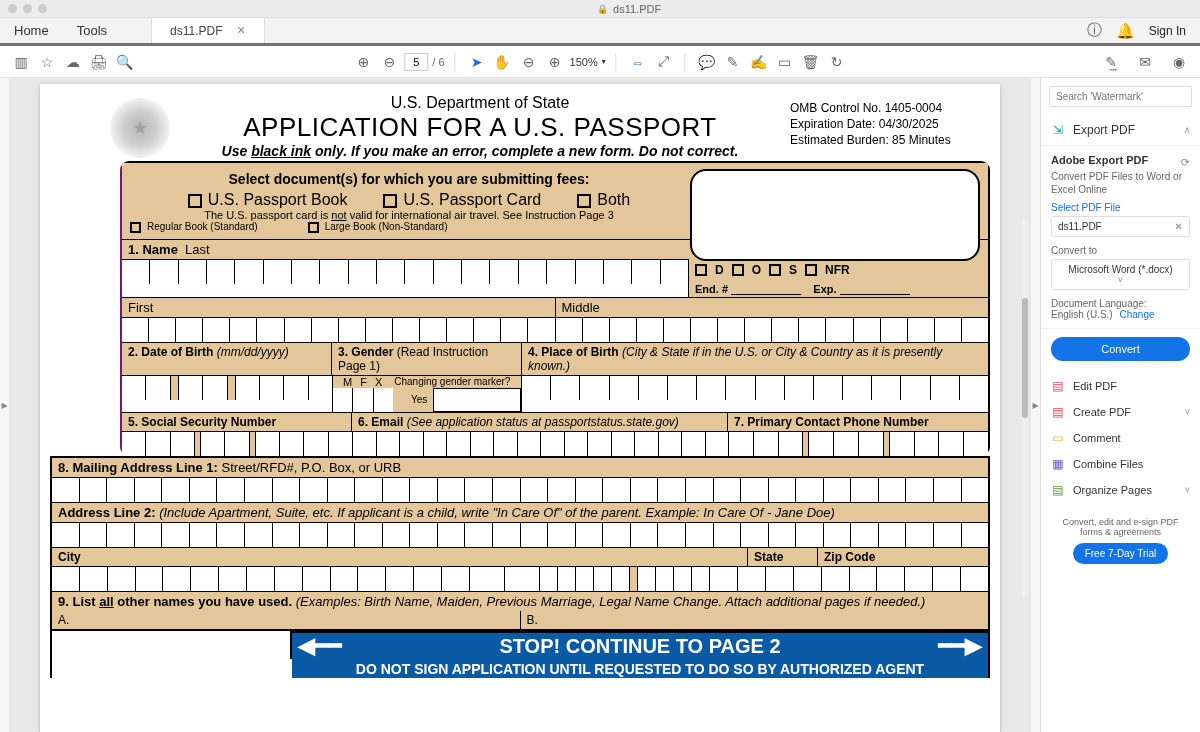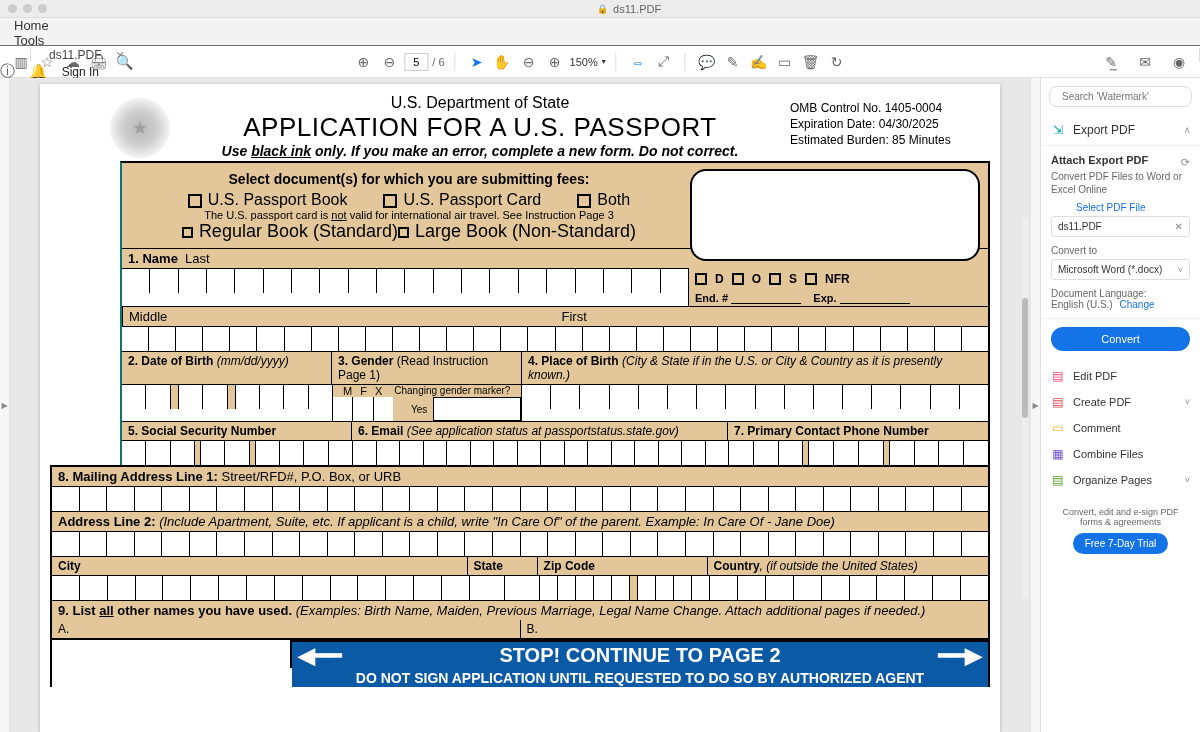--- a/index.html
+++ b/index.html
@@ -6,21 +6,21 @@
 body { background: #fff; width: 1200px; height: 732px; overflow: hidden; position: relative; }
 
 
 .titlebar { height: 18px; background: #ececec; display: flex; align-items: center; padding-left: 8px; font-size: 10px; color: #555; border-bottom: 1px solid #ddd; }
 .traffic { display: flex; gap: 6px; margin-right: 12px; }
 .traffic span { width: 9px; height: 9px; border-radius: 50%; background: #ccc; display:inline-block;}
 .titlebar-title { flex:1; text-align:center; font-size:11px; color:#666; display:flex; justify-content:center; align-items:center; gap:4px;}
 .lock-icon { font-size:9px; }
 
 
-.topmenu { height: 28px; background: #f3f3f3; border-bottom: 1px solid #737373; display: flex; align-items: stretch; font-size: 13px; color: #333; flex-direction: column; }
+.topmenu { height: 28px; background: #f3f3f3; border-bottom: 3px solid #737373; display: flex; align-items: stretch; font-size: 13px; color: #333; }
 .topmenu .menuitem { padding: 0 14px; display:flex; align-items:center; cursor:pointer; }
 .topmenu .tab { background:#fff; border-right:1px solid #ddd; border-left:1px solid #ddd; padding:0 18px; display:flex; align-items:center; gap:14px; font-size:12px; color:#444; margin-left:30px;}
 .topmenu .tab .close { color:#888; font-size:11px; cursor:pointer;}
 .topmenu .spacer { flex:1; }
 .topmenu .righticons { display:flex; align-items:center; gap:14px; padding-right:14px; color:#666; font-size:15px;}
 .signin { font-size:12px; color:#222; cursor:pointer;}
 
 
 .toolbar { height: 32px; background:#fff; border-bottom:1px solid #e0e0e0; display:flex; align-items:center; padding:0 10px; color:#555; font-size:14px; gap:4px;}
 .toolbar .sep { width:1px; height:18px; background:#ddd; margin:0 6px;}
@@ -36,30 +36,30 @@
 .main { display:flex; height: calc(732px - 18px - 28px - 32px); }
 .leftrail { width:10px; background:#f7f7f7; border-right:1px solid #e5e5e5; display:flex; align-items:center; justify-content:center;}
 .leftrail .tri { font-size:8px; color:#888; cursor:pointer;}
 .docarea { flex:1; background:#e8e8e8; overflow:hidden; position:relative; display:flex; justify-content:center; padding-top:6px;}
 .rightrail { width:10px; background:#f7f7f7; border-left:1px solid #e5e5e5; display:flex; align-items:center; justify-content:center;}
 .rightrail .tri { font-size:8px; color:#888; cursor:pointer;}
 .rightpanel { width:160px; background:#fff; border-left:1px solid #e0e0e0; display:flex; flex-direction:column; font-size:11px; color:#333; }
 
 
 .rp-search { margin:8px; }
-.rp-search input { width:100%; border:1px solid #ddd; border-radius:8px; padding:4px 12px; font-size:10px; color:#888;}
+.rp-search input { width:100%; border:1px solid #ddd; border-radius:1px; padding:4px 6px; font-size:10px; color:#888;}
 .rp-tool { display:flex; align-items:center; gap:8px; padding:8px 10px; border-bottom:1px solid #eee; cursor:pointer; font-size:12px;}
 .rp-tool .chev { margin-left:auto; font-size:10px; color:#888;}
 .rp-section { padding:8px 10px; border-bottom:1px solid #eee;}
 .rp-section h4 { font-size:11px; font-weight:700; margin-bottom:4px;}
 .rp-section .sub { font-size:10px; color:#666; line-height:1.3;}
-.rp-link { color:#1473e6; font-size:10px; cursor:pointer; display:block; margin-top:6px;margin-left:25px;}
+.rp-link { color:#1473e6; font-size:10px; cursor:pointer; display:block; margin-top:6px;}
 .rp-filebox { border:1px solid #ddd; border-radius:3px; padding:4px 6px; font-size:10px; display:flex; justify-content:space-between; align-items:center; margin-top:3px;}
 .rp-label { font-size:10px; color:#666; margin-top:8px;}
-.rp-select { border:1px solid #ddd; border-radius:3px; padding:4px 6px; font-size:10px; margin-top:3px; display:flex; justify-content:space-between; align-items:center;}
+.rp-select { border:1px solid #ddd; border-radius:3px; padding:4px 6px; font-size:10px; margin-top:3px; display:flex; justify-content:space-between; align-items:center;flex-direction:column;}
 .rp-convert-btn { background:#1473e6; color:#fff; border:none; border-radius:14px; padding:6px 0; width:calc(100% - 20px); margin:8px 10px; font-size:11px; cursor:pointer;}
 .rp-list { padding:4px 0;}
 .rp-list .item { display:flex; align-items:center; gap:8px; padding:6px 10px; font-size:11px; cursor:pointer;}
 .rp-list .item .chev { margin-left:auto; font-size:9px; color:#888;}
 .rp-footer { text-align:center; padding:10px; font-size:9px; color:#666;}
 .rp-trial-btn { background:#1473e6; color:#fff; border:none; border-radius:12px; padding:5px 12px; font-size:10px; cursor:pointer; margin-top:6px;}
 .ico { width:14px; height:14px; display:inline-flex; align-items:center; justify-content:center; font-size:12px;}
 .ico-teal{color:#00a6a6;} .ico-pink{color:#e8467c;} .ico-red{color:#e34850;} .ico-yellow{color:#f2a900;} .ico-purple{color:#6e4fce;} .ico-green{color:#5aa02c;}
 
 
@@ -74,21 +74,21 @@
 .instr{ font-size:14px; font-style:italic; font-weight:700;}
 .instr .blackink{ text-decoration:underline;}
 .header-right{ width:200px; font-size:12px; font-family:Arial; text-align:left; padding-top:6px; line-height:1.35;}
 
 .form-wrap{ border:2px solid #000; border-bottom:none; margin-top:2px; position:relative;}
 .tan{ background:#e3c79a; }
 .section-head{ font-weight:700; font-size:14px; padding:4px 0; text-align:center;}
 .checkrow{ display:flex; justify-content:center; gap:36px; font-size:16px; align-items:center;}
 .cbox{ width:14px; height:14px; border:2px solid #000; display:inline-block; vertical-align:middle; margin-right:6px;}
 .smalltext{ font-size:11px; text-align:center;}
-.checkrow2{ display:flex; justify-content:center; font-size:18px;}
+.checkrow2{ display:flex; justify-content:flex-start; gap:50px; font-size:10px;}
 .officialbox{ position:absolute; right:8px; top:6px; width:290px; height:92px; border:2px solid #000; border-radius:16px; background:#fff;}
 .nm-row{ border-top:1px solid #000; background:#e3c79a; padding:2px 6px; font-size:13px;}
 .nm-row b{font-weight:700;}
 .cells{ display:flex; border-top:1px solid #000;}
 .cell{ flex:1; border-right:1px solid #000; height:24px; background:#fff;}
 .cell:last-child{border-right:none;}
 .tan-split{ display:flex; border-top:1px solid #000;}
 .tan-split > div{ background:#e3c79a; font-size:13px; padding:2px 6px;}
 .status-col{ width:300px; border-left:1px solid #000; background:#e3c79a; font-size:12px; display:flex; flex-direction:column;}
 .status-checks{ display:flex; gap:8px; align-items:center; padding:4px 6px;}
@@ -103,21 +103,21 @@
 
 .gender-col{ width:190px; }
 .gender-marks{ font-size:11px; display:flex; gap:8px; padding-left:10px;}
 .gender-sub{ font-size:10px; padding-left:4px;}
 
 .stop-bar{ background:#0b5aa5; color:#fff; text-align:center; font-weight:700; padding:2px 0; font-size:20px; border-top:2px solid #000; position:relative; font-family:Arial;}
 .stop-bar .arrow-l{ position:absolute; left:6px; top:50%; transform:translateY(-50%); font-size:22px;}
 .stop-bar .arrow-r{ position:absolute; right:6px; top:50%; transform:translateY(-50%); font-size:22px;}
 .stop-sub{ background:#0b5aa5; color:#fff; text-align:center; font-weight:700; font-size:14px; padding:1px 0; font-family:Arial;}
 
-.left-offset{ margin-left:70px; border-left:2px solid #0f766e;}
+.left-offset{ margin-left:70px; border-left:2px solid #701a75;border-radius:9px;}
 
 .scrollbar{ position:absolute; right:2px; top:140px; width:6px; height:380px; background:#eee; border-radius:3px;}
 .scrollthumb{ position:absolute; top:80px; width:6px; height:120px; background:#bbb; border-radius:3px;}
 </style>
 </head>
 <body>
 
 <div class="titlebar">
   <div class="traffic">
     <span></span>
@@ -269,22 +269,22 @@
                   <b>NFR</b>
               </div>
               <div class="endline">
                 <b>End. #</b> <span class="uline"></span>&nbsp;&nbsp;&nbsp;
                 <b>Exp.</b> <span class="uline"></span>
               </div>
             </div>
           </div>
 
           <div class="tan-split">
+            <div style="flex:1;">First</div>
             <div style="flex:1; border-left:1px solid #000;">Middle</div>
-            <div style="flex:1;">First</div>
           </div>
           <div style="display:flex;">
             <div class="cells" style="flex:1;">
               <div class="cell"></div>
                 <div class="cell"></div>
                 <div class="cell"></div>
                 <div class="cell"></div>
                 <div class="cell"></div>
                 <div class="cell"></div>
                 <div class="cell"></div>
@@ -499,21 +499,20 @@
               <div class="cell"></div>
               <div class="cell"></div>
               <div class="cell"></div>
               <div class="cell"></div>
               <div class="cell"></div>
           </div>
           <div class="row3">
             <div style="flex:2.4;"><b>City</b></div>
             <div style="width:70px;"><b>State</b></div>
             <div style="width:170px;"><b>Zip Code</b></div>
-            <div style="flex:1.6;"><b>Country</b><span class="italics">, (if outside the United States)</span></div>
           </div>
           <div style="display:flex; border-top:1px solid #000;">
             <div style="flex:2.4; display:flex;">
                 <div class="cell"></div>
                 <div class="cell"></div>
                 <div class="cell"></div>
                 <div class="cell"></div>
                 <div class="cell"></div>
                 <div class="cell"></div>
                 <div class="cell"></div>
@@ -589,21 +588,21 @@
     <div class="rp-search">
       <input placeholder="Search 'Watermark'" style="">
     </div>
     <div class="rp-tool">
       <span class="ico ico-teal">⇲</span>
       <span>Export PDF</span>
       <span class="chev">˄</span>
     </div>
     <div class="rp-section">
       <div style="display:flex; justify-content:space-between; align-items:center;">
-        <h4>Attach Export PDF</h4>
+        <h4>Adobe Export PDF</h4>
         <span style="color:#888;font-size:11px;">⟳</span>
       </div>
       <div class="sub">Convert PDF Files to Word or Excel Online</div>
       <span class="rp-link">Select PDF File</span>
       <div class="rp-filebox">
         <span>ds11.PDF</span>
         <span style="color:#888;">✕</span>
       </div>
       <div class="rp-label">Convert to</div>
       <div class="rp-select">

